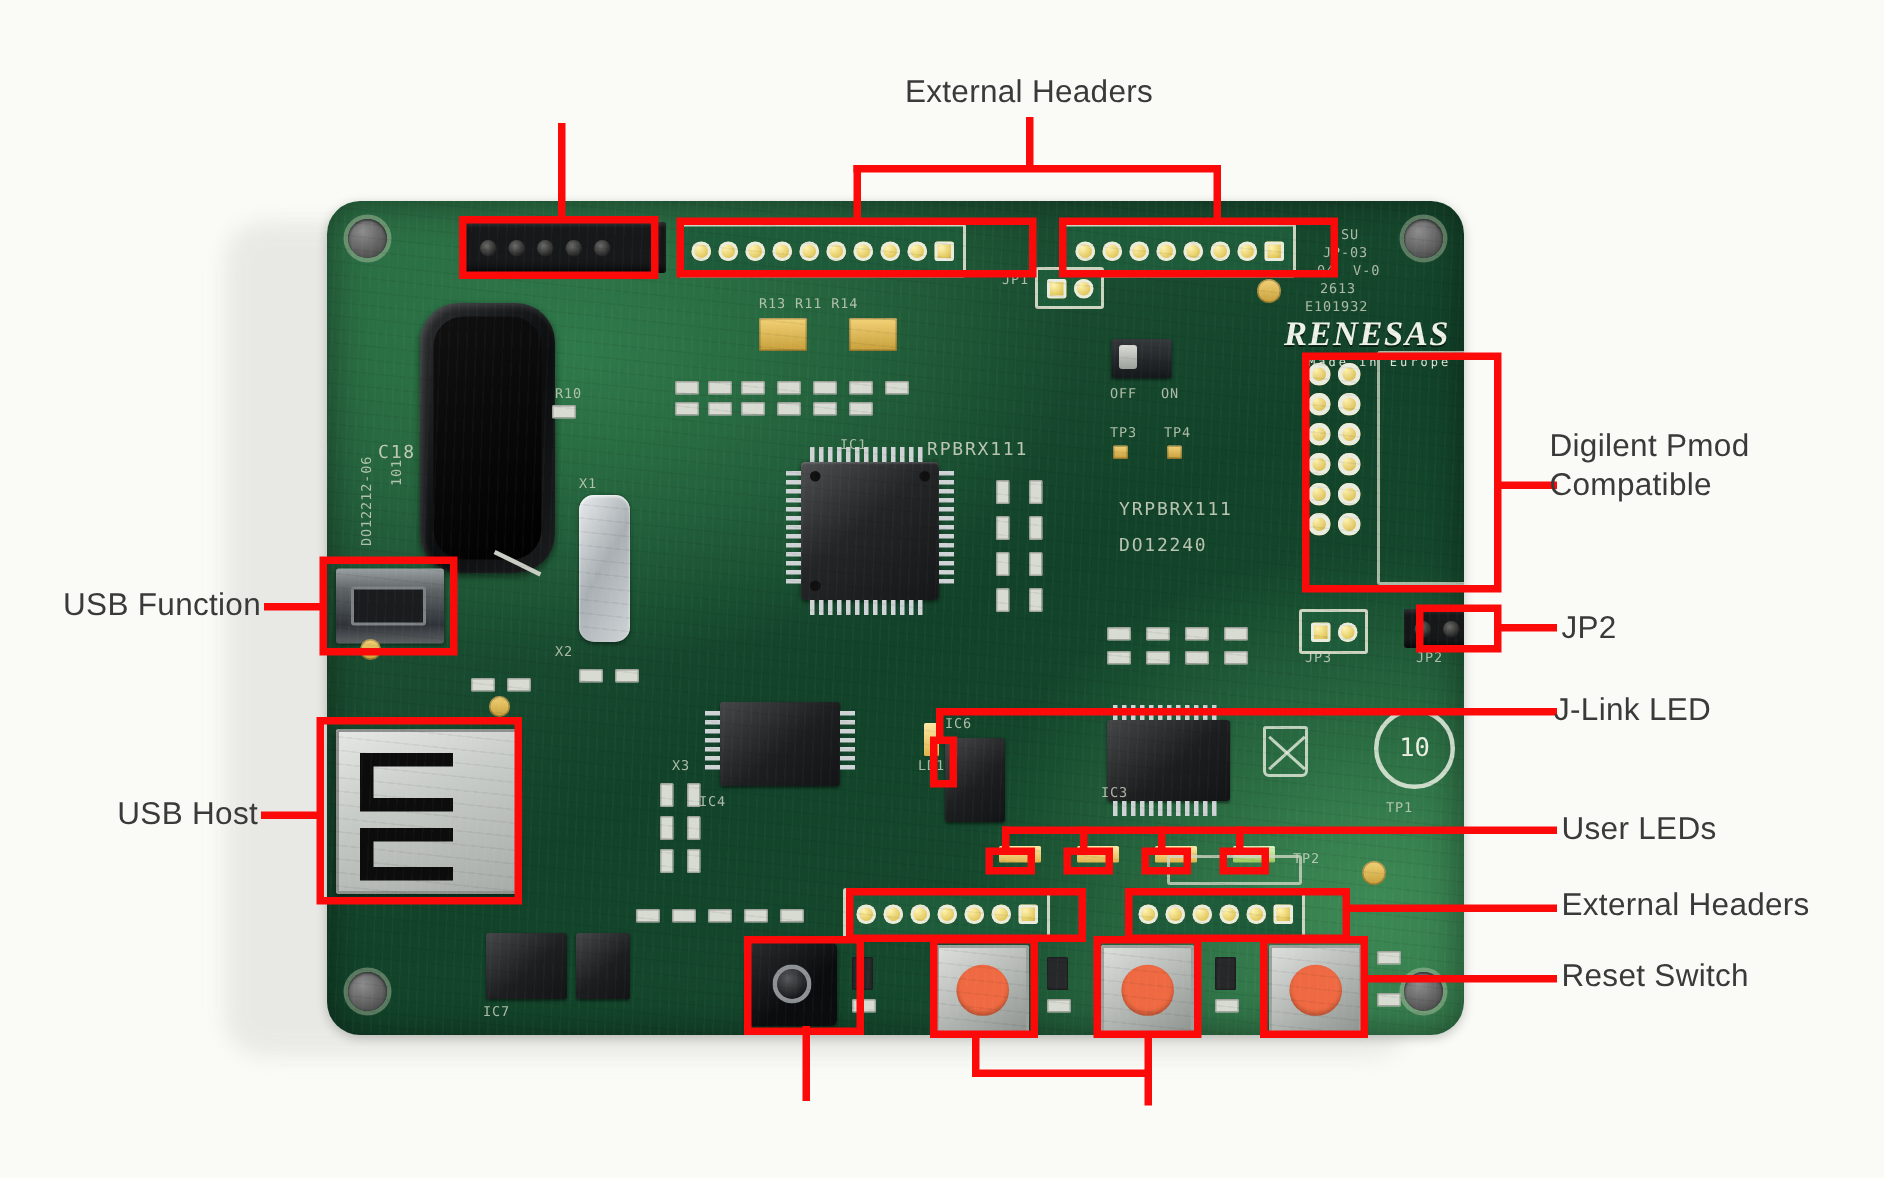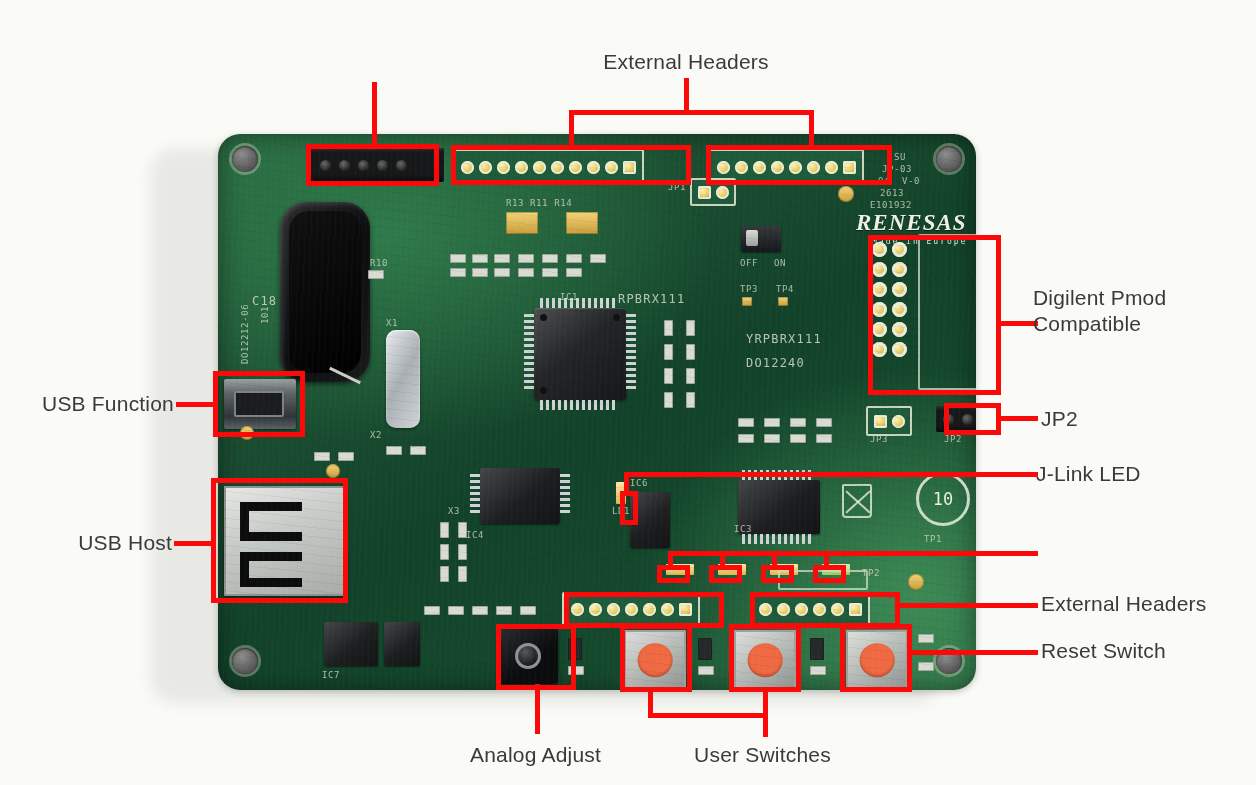--- a/index.html
+++ b/index.html
@@ -593,18 +593,17 @@
   <div class="rline" style="left:763px;top:688px;width:5px;height:28px;"></div>
   <div class="rline" style="left:763px;top:713px;width:5px;height:24px;"></div>
 
   <div class="lbl ctr" style="left:556px;top:49px;width:260px;">External Headers</div>
   <div class="lbl rgt" style="left:-6px;top:391px;width:180px;">USB Function</div>
   <div class="lbl rgt" style="left:-8px;top:530px;width:180px;">USB Host</div>
   <div class="lbl" style="left:1033px;top:285px;width:215px;">Digilent Pmod
 Compatible</div>
   <div class="lbl" style="left:1041px;top:406px;width:120px;">JP2</div>
   <div class="lbl" style="left:1036px;top:461px;width:200px;">J-Link LED</div>
+  <div class="lbl" style="left:1041px;top:540px;width:200px;">User LEDs</div>
   <div class="lbl" style="left:1041px;top:591px;width:220px;">External Headers</div>
   <div class="lbl" style="left:1041px;top:638px;width:210px;">Reset Switch</div>
-  <div class="lbl ctr" style="left:428px;top:742px;width:215px;">Analog Adjust</div>
-  <div class="lbl ctr" style="left:655px;top:742px;width:215px;">User Switches</div>
 
 </div>
 
 </body></html>

